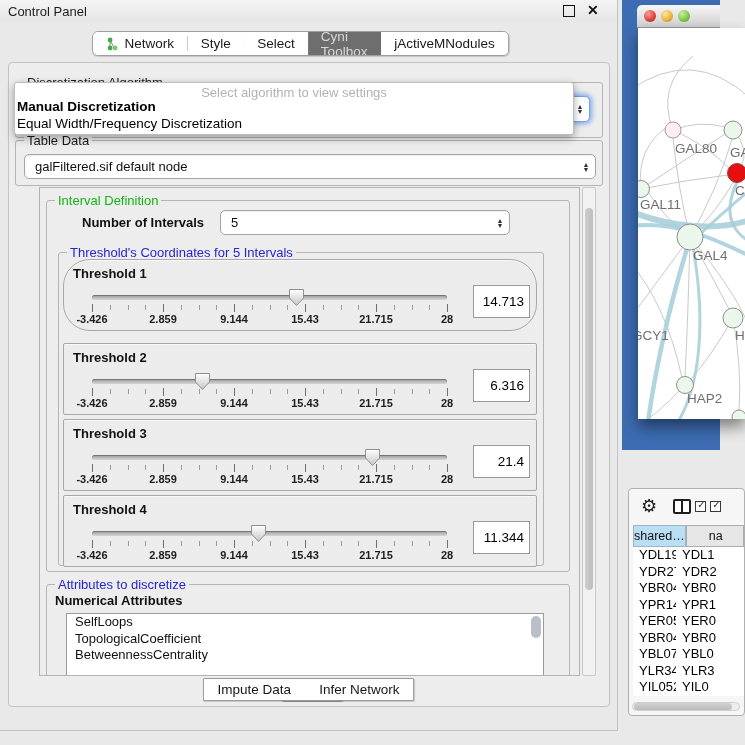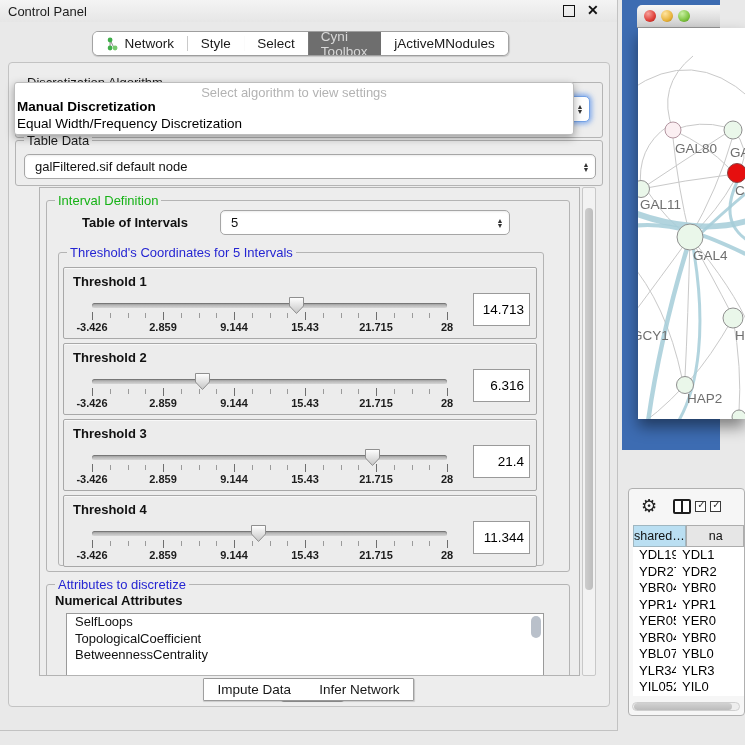--- a/index.html
+++ b/index.html
@@ -199,33 +199,33 @@
             </span>
         </div>
       </div>
 
       <div class="scrollpane">
 
         <div class="groupbox" style="left:6px; top:12px; width:524px; height:372px;">
           <span class="gb-title green">Interval Definition</span>
         </div>
 
-        <span class="noi-label">Table of Intervals</span>
+        <span class="noi-label">Number of Intervals</span>
         <div class="combo" style="left:180px; top:22px; width:290px; height:25px;">
           <span class="combo-text">5</span>
           <span class="stepper">
               <span>▲</span>
               <span>▼</span>
             </span>
         </div>
 
         <div class="groupbox" style="left:18px; top:64px; width:486px; height:314px;">
           <span class="gb-title blue">Threshold's Coordinates for 5 Intervals</span>
           <div id="thresholds">
-              <div class="th-panel" style="top: 14px;">
+              <div class="th-panel" style="top: 6px; border-radius: 27px;">
                 <div class="th-title">Threshold 1</div>
                 <div class="slider-zone">
                   <div class="track"></div>
                   <div class="tick major" style="left: 0%;"></div>
                   <div class="tick minor" style="left: 5%;"></div>
                   <div class="tick minor" style="left: 10%;"></div>
                   <div class="tick minor" style="left: 15%;"></div>
                   <div class="tick major" style="left: 20%;"></div>
                   <div class="tick minor" style="left: 25%;"></div>
                   <div class="tick minor" style="left: 30%;"></div>

